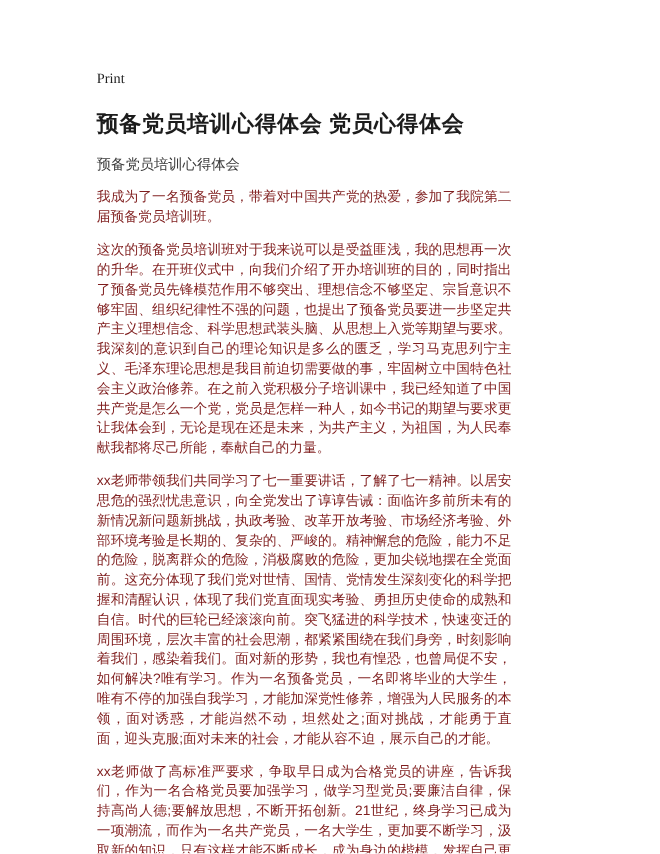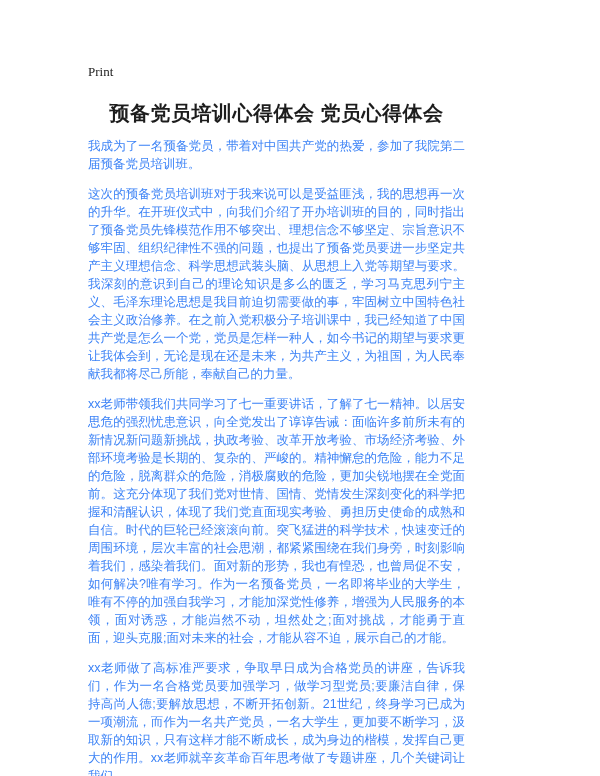--- a/index.html
+++ b/index.html
@@ -23,49 +23,50 @@
     font-size: 13px;
     line-height: 15px;
     color: #222222;
     cursor: pointer;
     text-decoration: none;
   }
   .doc-title {
     margin: 21px 0 0 0;
     font-size: 20px;
     font-weight: bold;
-    text-align: center;
+    text-align: left;
     color: #1c1c1c;
     letter-spacing: 0.5px;
     line-height: 24px;
   }
   .doc-subtitle {
     margin-top: 17px;
     font-size: 13px;
     line-height: 16px;
     color: #3a3a3a;
   }
   .doc-body p {
     margin: 12px 0 0 0;
     font-size: 12.5px;
     line-height: 18px;
-    color: #3b82f6;
+    color: #7f1d1d;
     text-align: justify;
     text-justify: inter-ideograph;
     word-break: break-all;
   }
 </style>
 </head>
 <body>
 
 <div class="page">
   <a class="print-link">Print</a>
 
   <h1 class="doc-title">预备党员培训心得体会 党员心得体会</h1>
 
+  <div class="doc-subtitle">预备党员培训心得体会</div>
 
   <div class="doc-body">
     <p>我成为了一名预备党员，带着对中国共产党的热爱，参加了我院第二届预备党员培训班。</p>
     <p>这次的预备党员培训班对于我来说可以是受益匪浅，我的思想再一次的升华。在开班仪式中，向我们介绍了开办培训班的目的，同时指出了预备党员先锋模范作用不够突出、理想信念不够坚定、宗旨意识不够牢固、组织纪律性不强的问题，也提出了预备党员要进一步坚定共产主义理想信念、科学思想武装头脑、从思想上入党等期望与要求。我深刻的意识到自己的理论知识是多么的匮乏，学习马克思列宁主义、毛泽东理论思想是我目前迫切需要做的事，牢固树立中国特色社会主义政治修养。在之前入党积极分子培训课中，我已经知道了中国共产党是怎么一个党，党员是怎样一种人，如今书记的期望与要求更让我体会到，无论是现在还是未来，为共产主义，为祖国，为人民奉献我都将尽己所能，奉献自己的力量。</p>
     <p>xx老师带领我们共同学习了七一重要讲话，了解了七一精神。以居安思危的强烈忧患意识，向全党发出了谆谆告诫：面临许多前所未有的新情况新问题新挑战，执政考验、改革开放考验、市场经济考验、外部环境考验是长期的、复杂的、严峻的。精神懈怠的危险，能力不足的危险，脱离群众的危险，消极腐败的危险，更加尖锐地摆在全党面前。这充分体现了我们党对世情、国情、党情发生深刻变化的科学把握和清醒认识，体现了我们党直面现实考验、勇担历史使命的成熟和自信。时代的巨轮已经滚滚向前。突飞猛进的科学技术，快速变迁的周围环境，层次丰富的社会思潮，都紧紧围绕在我们身旁，时刻影响着我们，感染着我们。面对新的形势，我也有惶恐，也曾局促不安，如何解决?唯有学习。作为一名预备党员，一名即将毕业的大学生，唯有不停的加强自我学习，才能加深党性修养，增强为人民服务的本领，面对诱惑，才能岿然不动，坦然处之;面对挑战，才能勇于直面，迎头克服;面对未来的社会，才能从容不迫，展示自己的才能。</p>
     <p>xx老师做了高标准严要求，争取早日成为合格党员的讲座，告诉我们，作为一名合格党员要加强学习，做学习型党员;要廉洁自律，保持高尚人德;要解放思想，不断开拓创新。21世纪，终身学习已成为一项潮流，而作为一名共产党员，一名大学生，更加要不断学习，汲取新的知识，只有这样才能不断成长，成为身边的楷模，发挥自己更大的作用。xx老师就辛亥革命百年思考做了专题讲座，几个关键词让我们</p>
   </div>
 </div>
 
 </body></html>

